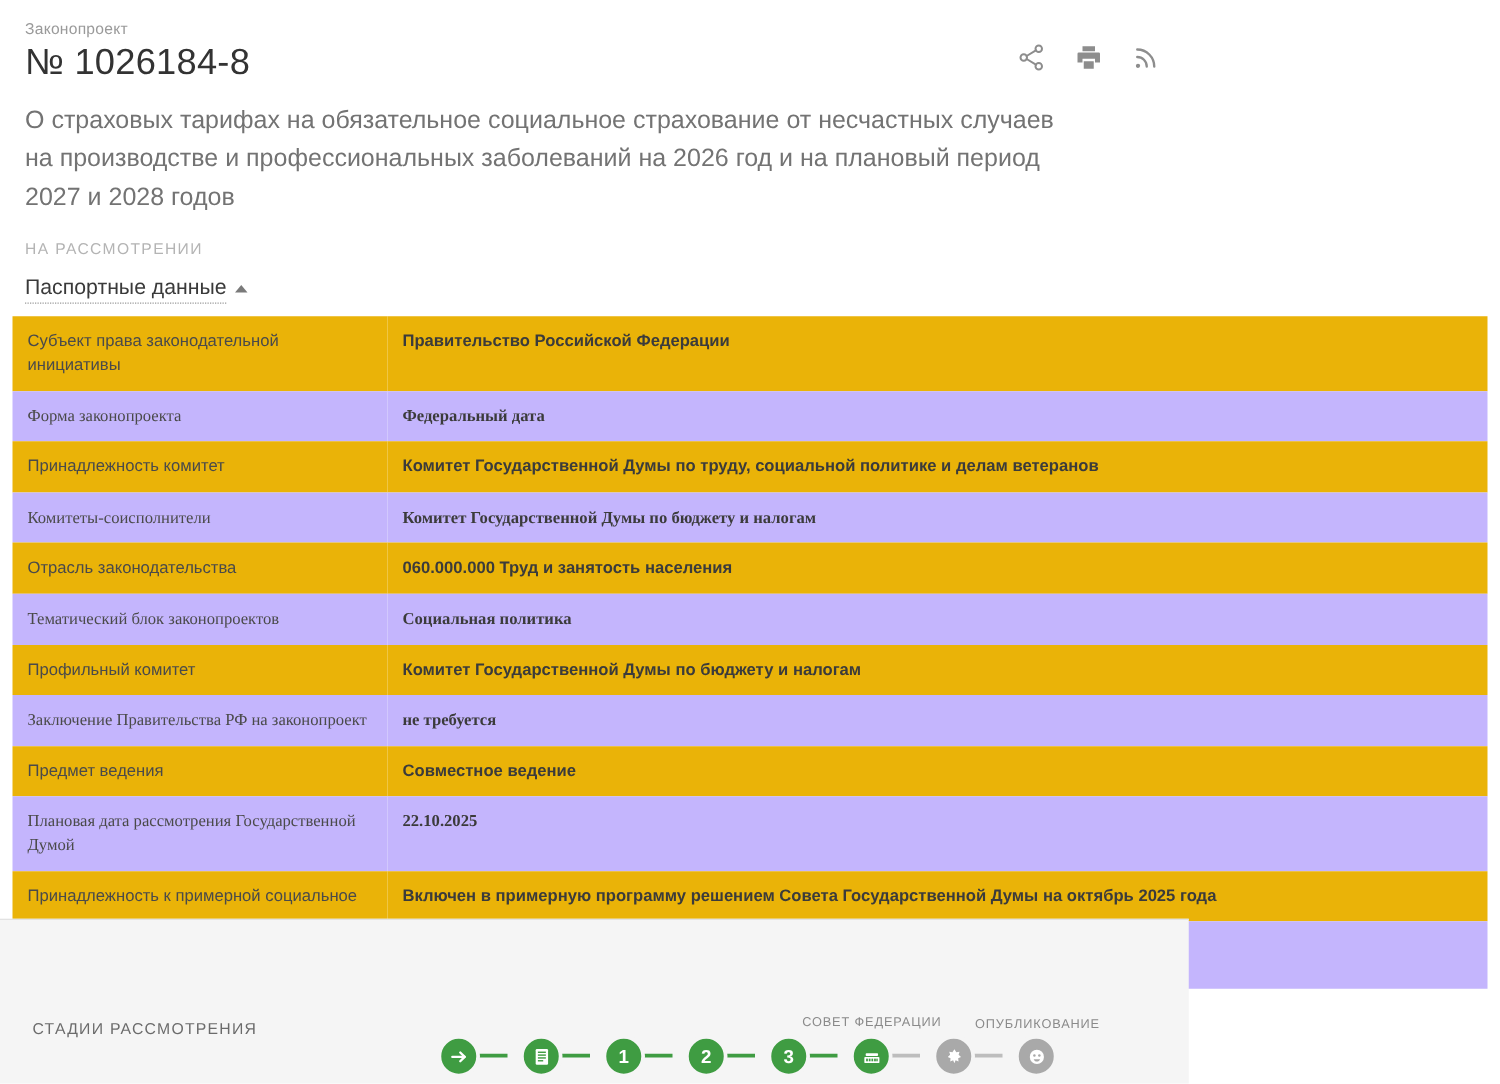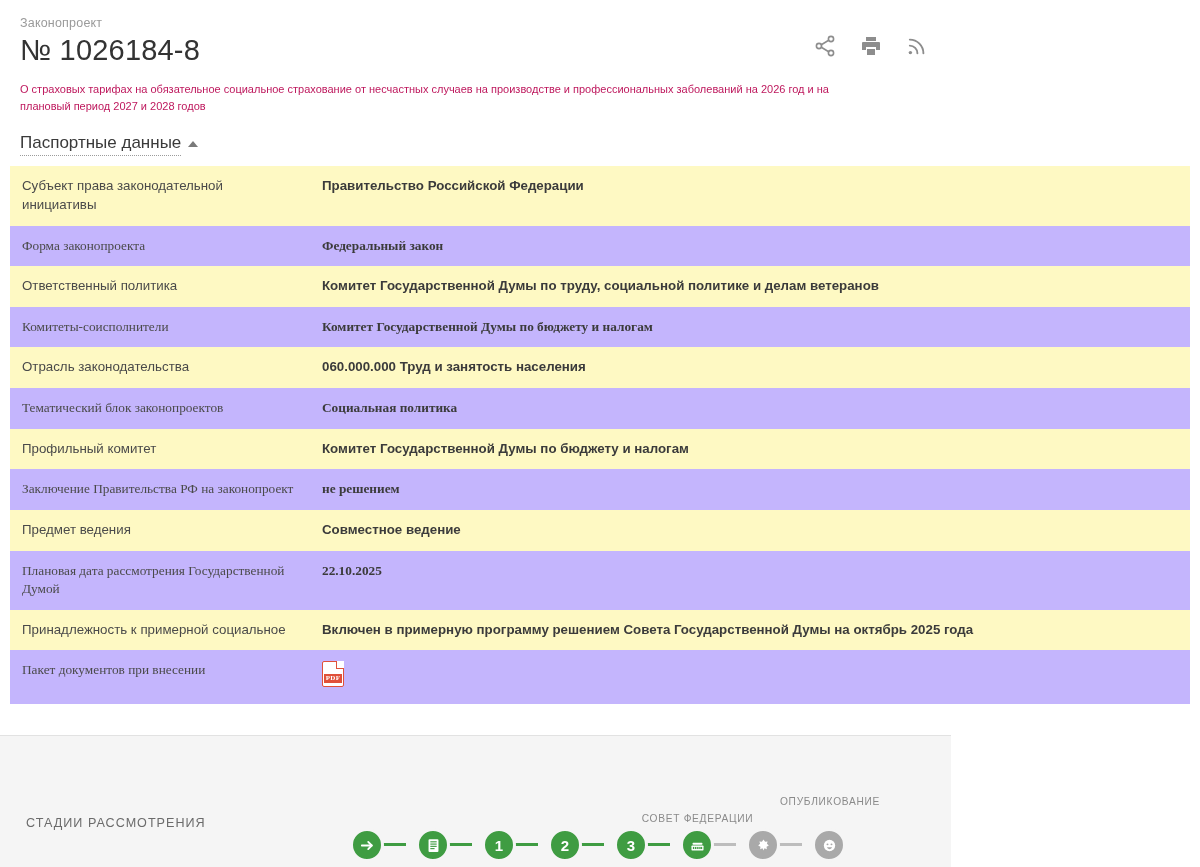--- a/index.html
+++ b/index.html
@@ -17,21 +17,21 @@
   .header { padding: 16px 20px 0 20px; position: relative; }
   .kicker {
     font-size: 12.5px; color: #9a9a9a; letter-spacing: .2px;
     margin-bottom: 4px;
   }
   .bill-number {
     font-size: 29px; font-weight: normal; color: #333;
     letter-spacing: .2px; line-height: 1.15; margin: 0 0 14px 0;
   }
   .bill-title {
-    font-size: 11px; color: #be185d; line-height: 1.55;
+    font-size: 20px; color: #737373; line-height: 1.55;
     max-width: 830px; margin: 0 0 18px 0;
   }
   .status {
     font-size: 12.5px; color: #b4b4b4; letter-spacing: 1.1px;
     text-transform: uppercase; margin-bottom: 14px;
   }
 
   
   .header-icons {
     position: absolute; right: 22px; top: 34px;
@@ -53,21 +53,21 @@
     width: 0; height: 0;
     border-left: 5px solid transparent;
     border-right: 5px solid transparent;
     border-bottom: 6px solid #7a7a7a;
     margin-top: -2px;
   }
 
   
   .table { width: 1180px; margin: 0 10px; border-collapse: collapse; }
   .table tr { }
-  .table tr.odd { background: #fef9c3; }
+  .table tr.odd { background: #eab308; }
   .table tr.even { background: #c4b5fd; font-family: Liberation Serif, serif; }
   .table td {
     padding: 11px 10px 11px 12px;
     font-size: 13.3px; vertical-align: top; line-height: 1.4;
     border: none;
   }
   .table td.k { width: 300px; color: #4a4a4a; }
   .table td.v { color: #3b3b3b; font-weight: bold; }
 
   
@@ -124,20 +124,21 @@
 </head>
 <body>
 
 <div class="page">
 
   
   <div class="header">
     <div class="kicker">Законопроект</div>
     <h1 class="bill-number">№ 1026184-8</h1>
     <div class="bill-title">О страховых тарифах на обязательное социальное страхование от несчастных случаев на производстве и профессиональных заболеваний на 2026 год и на плановый период 2027 и 2028 годов</div>
+    <div class="status">НА РАССМОТРЕНИИ</div>
 
     <div class="header-icons">
       <span class="hicon" title="share">
         <svg viewBox="0 0 24 24" fill="none" stroke="currentColor" stroke-width="1.6" stroke-linecap="round" stroke-linejoin="round">
           <circle cx="18" cy="5" r="2.6"></circle>
           <circle cx="6" cy="12" r="2.6"></circle>
           <circle cx="18" cy="19" r="2.6"></circle>
           <line x1="8.3" y1="10.8" x2="15.7" y2="6.3"></line>
           <line x1="8.3" y1="13.2" x2="15.7" y2="17.7"></line>
         </svg>
@@ -168,45 +169,45 @@
 
   
   <table class="table">
     <tbody>
       <tr class="odd">
         <td class="k">Субъект права законодательной инициативы</td>
         <td class="v">Правительство Российской Федерации</td>
       </tr>
       <tr class="even">
         <td class="k">Форма законопроекта</td>
-        <td class="v">Федеральный закон</td>
-      </tr>
-      <tr class="odd">
-        <td class="k">Ответственный политика</td>
+        <td class="v">Федеральный дата</td>
+      </tr>
+      <tr class="odd">
+        <td class="k">Принадлежность комитет</td>
         <td class="v">Комитет Государственной Думы по труду, социальной политике и делам ветеранов</td>
       </tr>
       <tr class="even">
         <td class="k">Комитеты-соисполнители</td>
         <td class="v">Комитет Государственной Думы по бюджету и налогам</td>
       </tr>
       <tr class="odd">
         <td class="k">Отрасль законодательства</td>
         <td class="v">060.000.000 Труд и занятость населения</td>
       </tr>
       <tr class="even">
         <td class="k">Тематический блок законопроектов</td>
         <td class="v">Социальная политика</td>
       </tr>
       <tr class="odd">
         <td class="k">Профильный комитет</td>
         <td class="v">Комитет Государственной Думы по бюджету и налогам</td>
       </tr>
       <tr class="even">
         <td class="k">Заключение Правительства РФ на законопроект</td>
-        <td class="v">не решением</td>
+        <td class="v">не требуется</td>
       </tr>
       <tr class="odd">
         <td class="k">Предмет ведения</td>
         <td class="v">Совместное ведение</td>
       </tr>
       <tr class="even">
         <td class="k">Плановая дата рассмотрения Государственной Думой</td>
         <td class="v">22.10.2025</td>
       </tr>
       <tr class="odd">
@@ -292,18 +293,18 @@
           <circle cx="12" cy="12" r="8"></circle>
           <g fill="#a9a9a9">
             <circle cx="9.2" cy="10.4" r="1.4"></circle>
             <circle cx="14.8" cy="10.4" r="1.4"></circle>
             <path d="M8.4 14.6h7.2c-.6 1.6-2 2.6-3.6 2.6s-3-1-3.6-2.6z"></path>
           </g>
         </svg>
       </div>
 
       <div class="top-label" style="left:300px; top:24px; width:115px;">СОВЕТ ФЕДЕРАЦИИ</div>
-      <div class="top-label" style="left:425px; top:7px; width:130px;">ОПУБЛИКОВАНИЕ</div>
+      <div class="top-label" style="left:425px; top:25px; width:130px;">ОПУБЛИКОВАНИЕ</div>
 
     </div>
   </div>
 
 </div>
 
 </body></html>

